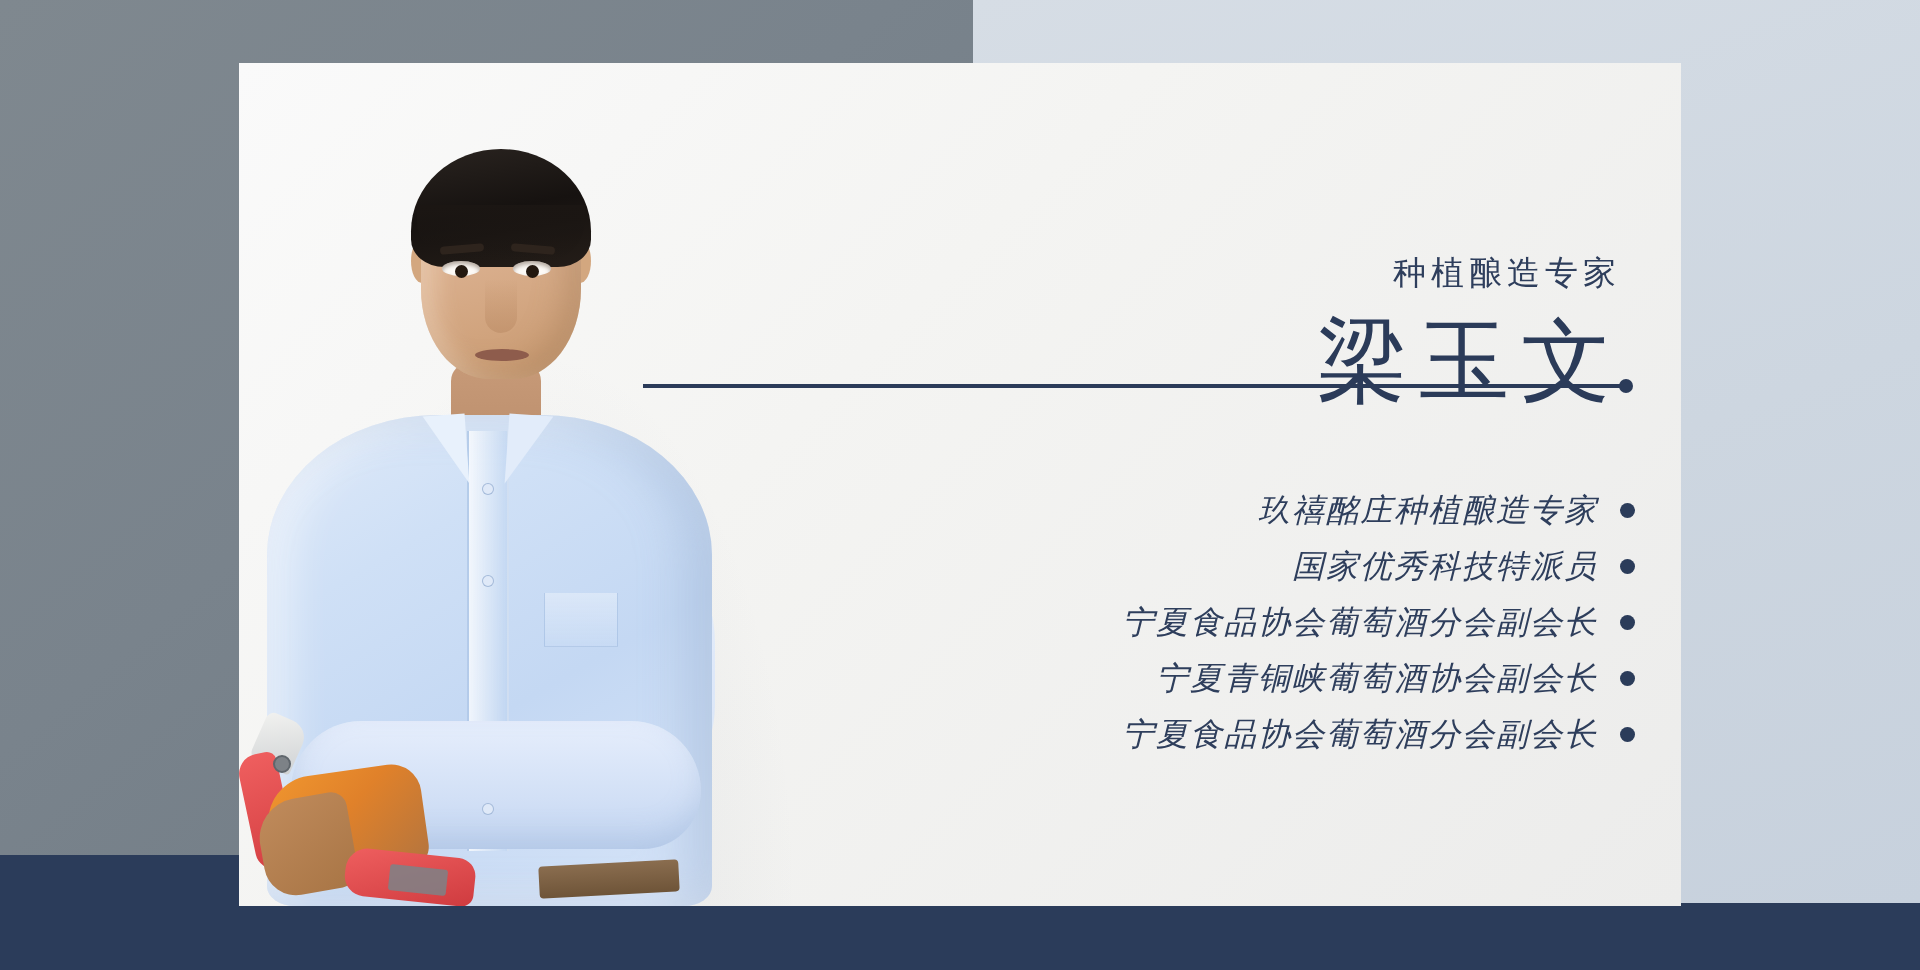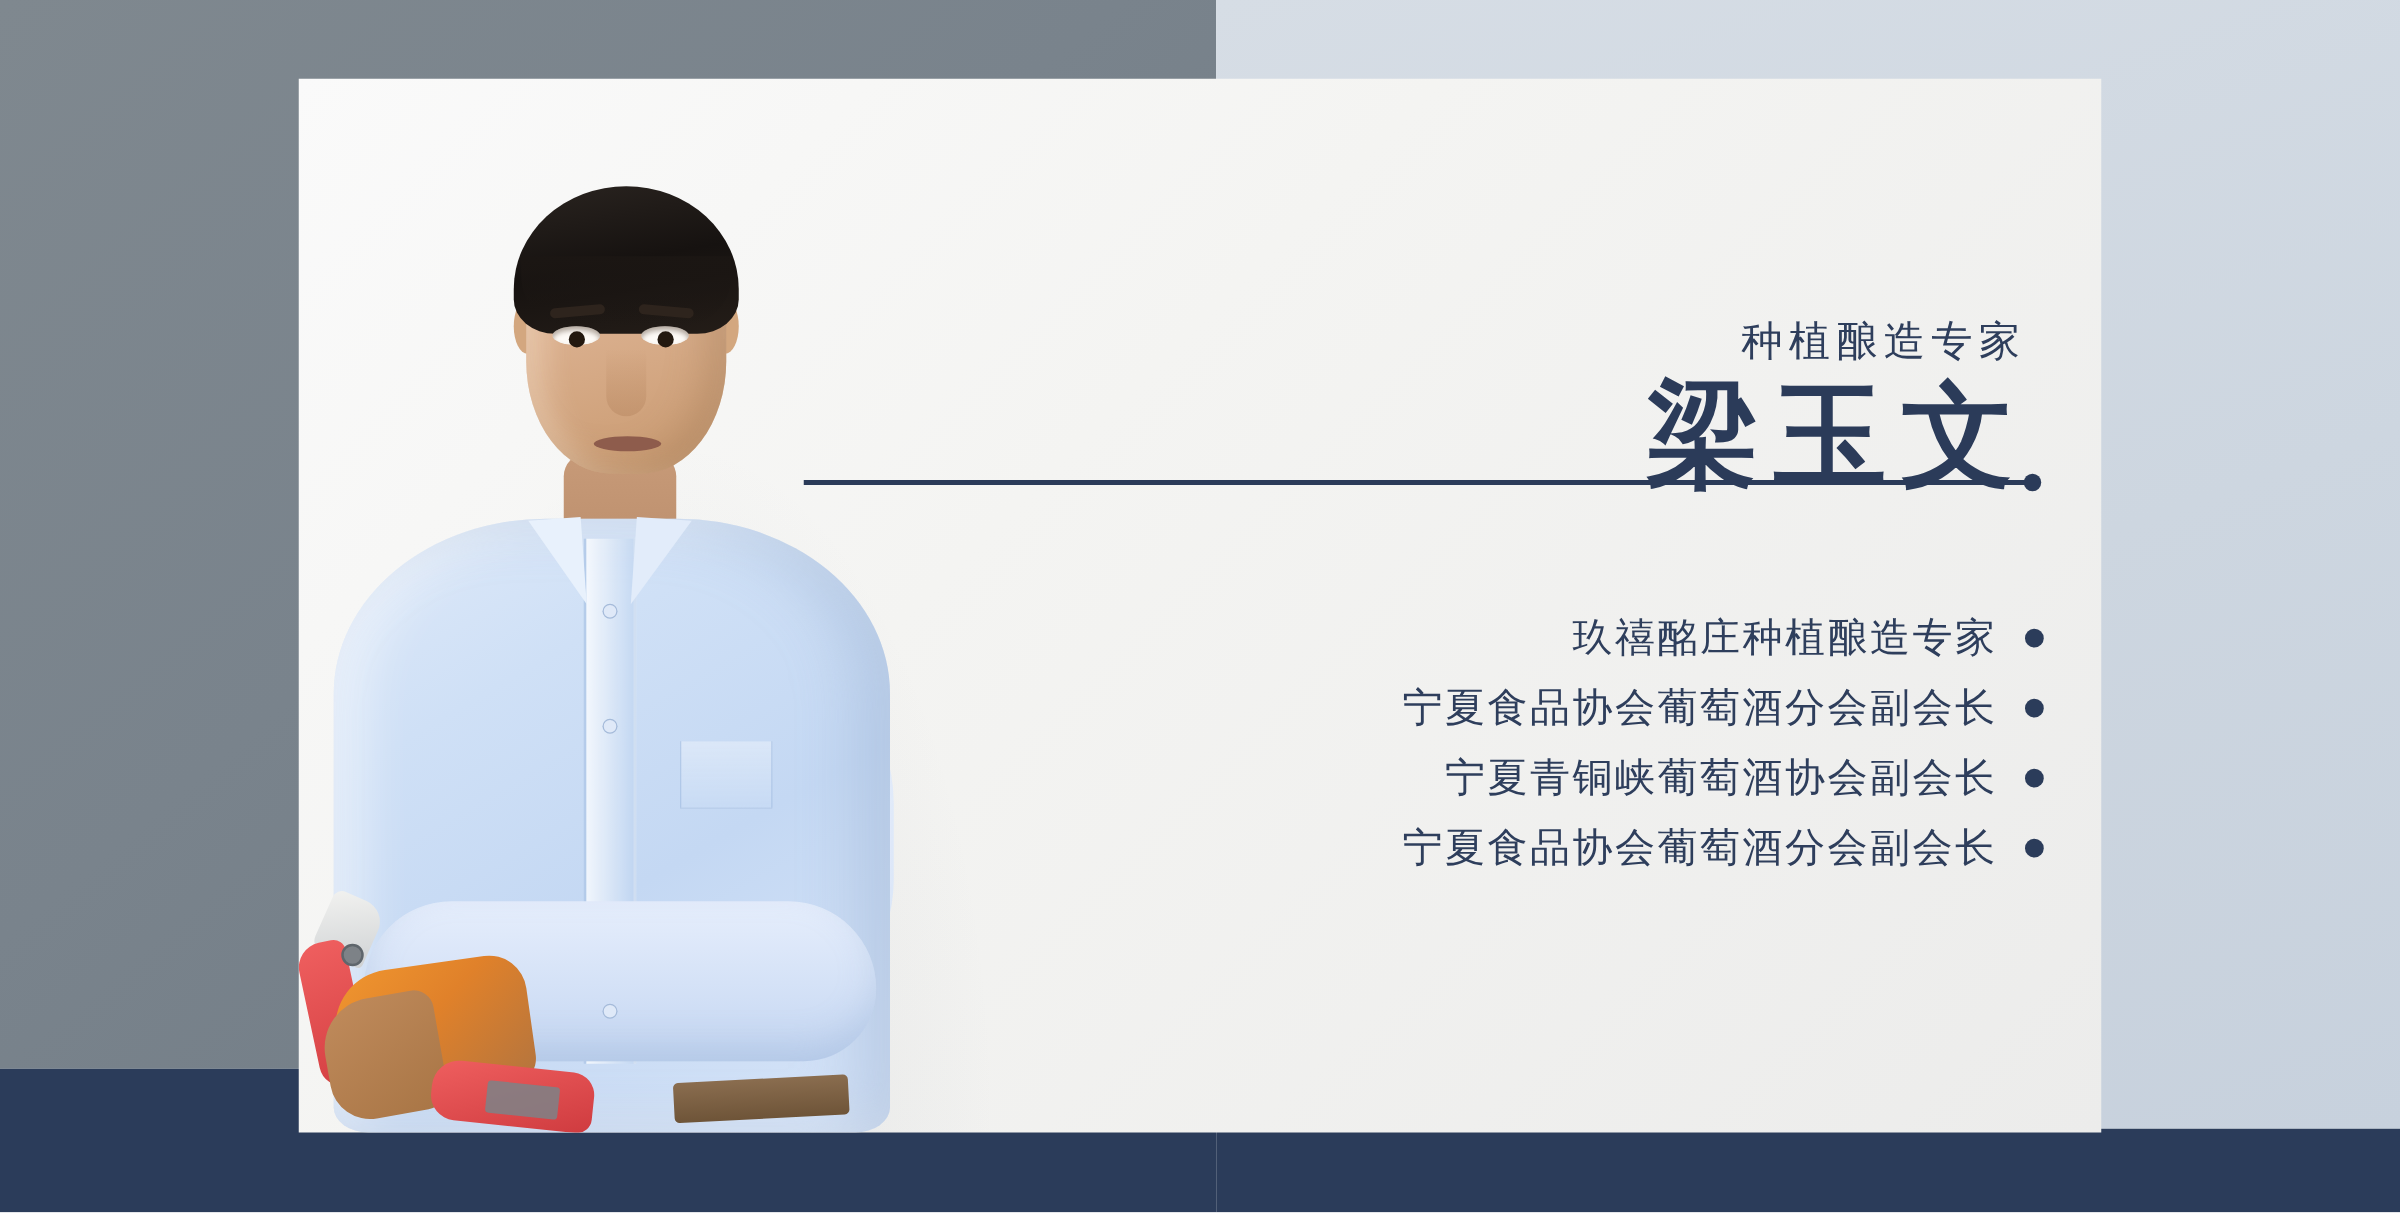--- a/index.html
+++ b/index.html
@@ -266,26 +266,26 @@
     right:60px; top:188px;
     font-size:33px;
     letter-spacing:5px;
     color:#2e3e5c;
     text-align:right;
     white-space:nowrap;
     font-family:"Liberation Serif","DejaVu Serif",serif;
   }
   .name {
     position:absolute;
-    right:58px; top:240px;
+    right:58px; top:252px;
     font-size:90px;
     line-height:1.05;
     letter-spacing:12px;
     color:#2b3b59;
-    font-weight:700;
+    font-weight:400;
     text-align:right;
     white-space:nowrap;
     font-family:"Liberation Serif","DejaVu Serif",serif;
   }
 
   .divider {
     position:absolute;
     left:404px; top:321px;
     width:982px; height:4px;
     background:#2b3b59;
@@ -305,20 +305,21 @@
     display:flex;
     flex-direction:column;
     gap:22px;
   }
   .cred-row {
     display:flex;
     align-items:center;
     justify-content:flex-end;
     gap:22px;
     height:34px;
+    font-style:italic;
   }
   .cred-text {
     font-size:32px;
     letter-spacing:2px;
     color:#2e3e5c;
     white-space:nowrap;
     line-height:1;
   }
   .cred-dot {
     flex:0 0 auto;
@@ -388,20 +389,24 @@
     <div class="divider"></div>
     <div class="divider-dot"></div>
 
     <div class="credentials">
 
       <div class="cred-row">
         <span class="cred-text">玖禧酩庄种植酿造专家</span>
         <span class="cred-dot"></span>
       </div>
 
+      <div class="cred-row">
+        <span class="cred-text">国家优秀科技特派员</span>
+        <span class="cred-dot"></span>
+      </div>
 
       <div class="cred-row">
         <span class="cred-text">宁夏食品协会葡萄酒分会副会长</span>
         <span class="cred-dot"></span>
       </div>
 
       <div class="cred-row">
         <span class="cred-text">宁夏青铜峡葡萄酒协会副会长</span>
         <span class="cred-dot"></span>
       </div>

